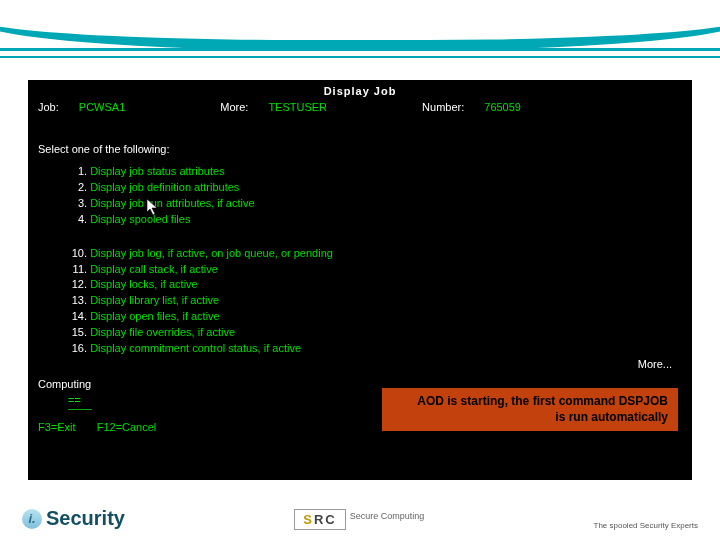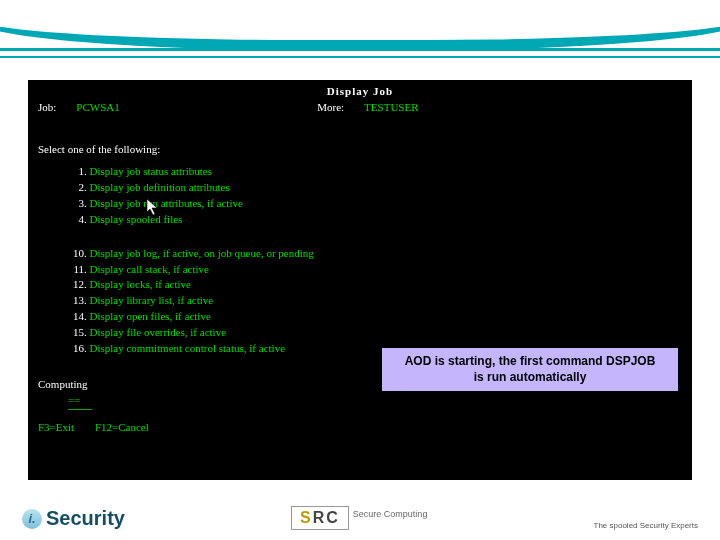--- a/index.html
+++ b/index.html
@@ -39,21 +39,21 @@
 
   
   .terminal {
     position: absolute;
     top: 80px;
     left: 28px;
     right: 28px;
     bottom: 60px;
     background: #000;
     color: #00dd00;
-    font-family: Liberation Serif, serif;
+    font-family: Liberation Sans, sans-serif;
     font-size: 11px;
     line-height: 1.45;
     padding: 4px 10px 4px 10px;
     overflow: hidden;
   }
   .terminal .title {
     text-align: center;
     color: #fff;
     font-weight: bold;
     letter-spacing: 1px;
@@ -89,29 +89,30 @@
   .cursor {
     position:absolute;
     width: 14px; height: 18px;
     pointer-events:none;
   }
   .cursor svg { width:100%; height:100%; }
 
   
   .callout {
     position: absolute;
-    background: #c4b5fd;
+    background: #c2410c;
     color: #000;
     border: 2px solid #000;
     font-family: Arial, sans-serif;
     font-size: 12px;
     font-weight: bold;
     padding: 6px 10px;
-    text-align: center;
+    text-align: right;
     line-height: 1.3;
+    margin-top: 40px;
   }
 
   
   .footer {
     position: absolute;
     left: 0; right: 0; bottom: 0;
     height: 58px;
     display: flex;
     justify-content: space-between;
     align-items: flex-end;
@@ -126,21 +127,21 @@
     width: 20px; height: 20px;
     text-align:center;
     font-style: italic;
     font-weight: bold;
     color:#2a6e8a;
     line-height:20px;
     font-size: 13px;
   }
   .isec .word { font-weight:bold; color:#134e63; font-size:20px; }
   .src { text-align:center; font-size:9px; color:#666; }
-  .src .box { border:1px solid #999; padding:2px 8px; font-size:16px; letter-spacing:2px;margin-top:8px; }
+  .src .box { border:1px solid #999; padding:2px 8px; font-size:13px; letter-spacing:2px;margin-top:8px; }
   .src .box .s { color:#c09a00; font-weight:bold; }
   .src .box .r { color:#444; font-weight:bold; }
   .src .box .c { color:#444; font-weight:bold; }
   .razlee { text-align:right; }
   .razlee .brand { font-weight:bold; color:#c09a00; font-size:16px; letter-spacing:1px; }
   .razlee .brand .dash { color:#333; }
   .razlee .tag { font-size:8px; color:#555; display:block; }
   .razlee .bar { display:inline-block; width:3px; height:16px; background:#c09a00; margin-right:4px; vertical-align:middle;}
 </style>
 </head>
@@ -157,20 +158,24 @@
 
   <div class="hdr-row">
     <span class="hdr-left">
       <span class="lbl">Job:</span>
       <span class="val">PCWSA1</span>
     </span>
     <span class="hdr-mid">
       <span class="lbl">More:</span>
       <span class="val">TESTUSER</span>
     </span>
+    <span class="hdr-mid">
+      <span class="lbl">Number:</span>
+      <span class="val">765059</span>
+    </span>
     <span style="width:60px;"></span>
   </div>
 
   <div class="prompt">Select one of the following:</div>
 
   <div class="menu">
     <div class="item"><span class="num">1</span><span class="dot">. </span><span class="txt">Display job status attributes</span></div>
     <div class="item"><span class="num">2</span><span class="dot">. </span><span class="txt">Display job definition attributes</span></div>
     <div class="item"><span class="num">3</span><span class="dot">. </span><span class="txt">Display job run attributes, if active</span></div>
     <div class="item"><span class="num">4</span><span class="dot">. </span><span class="txt">Display spooled files</span></div>

